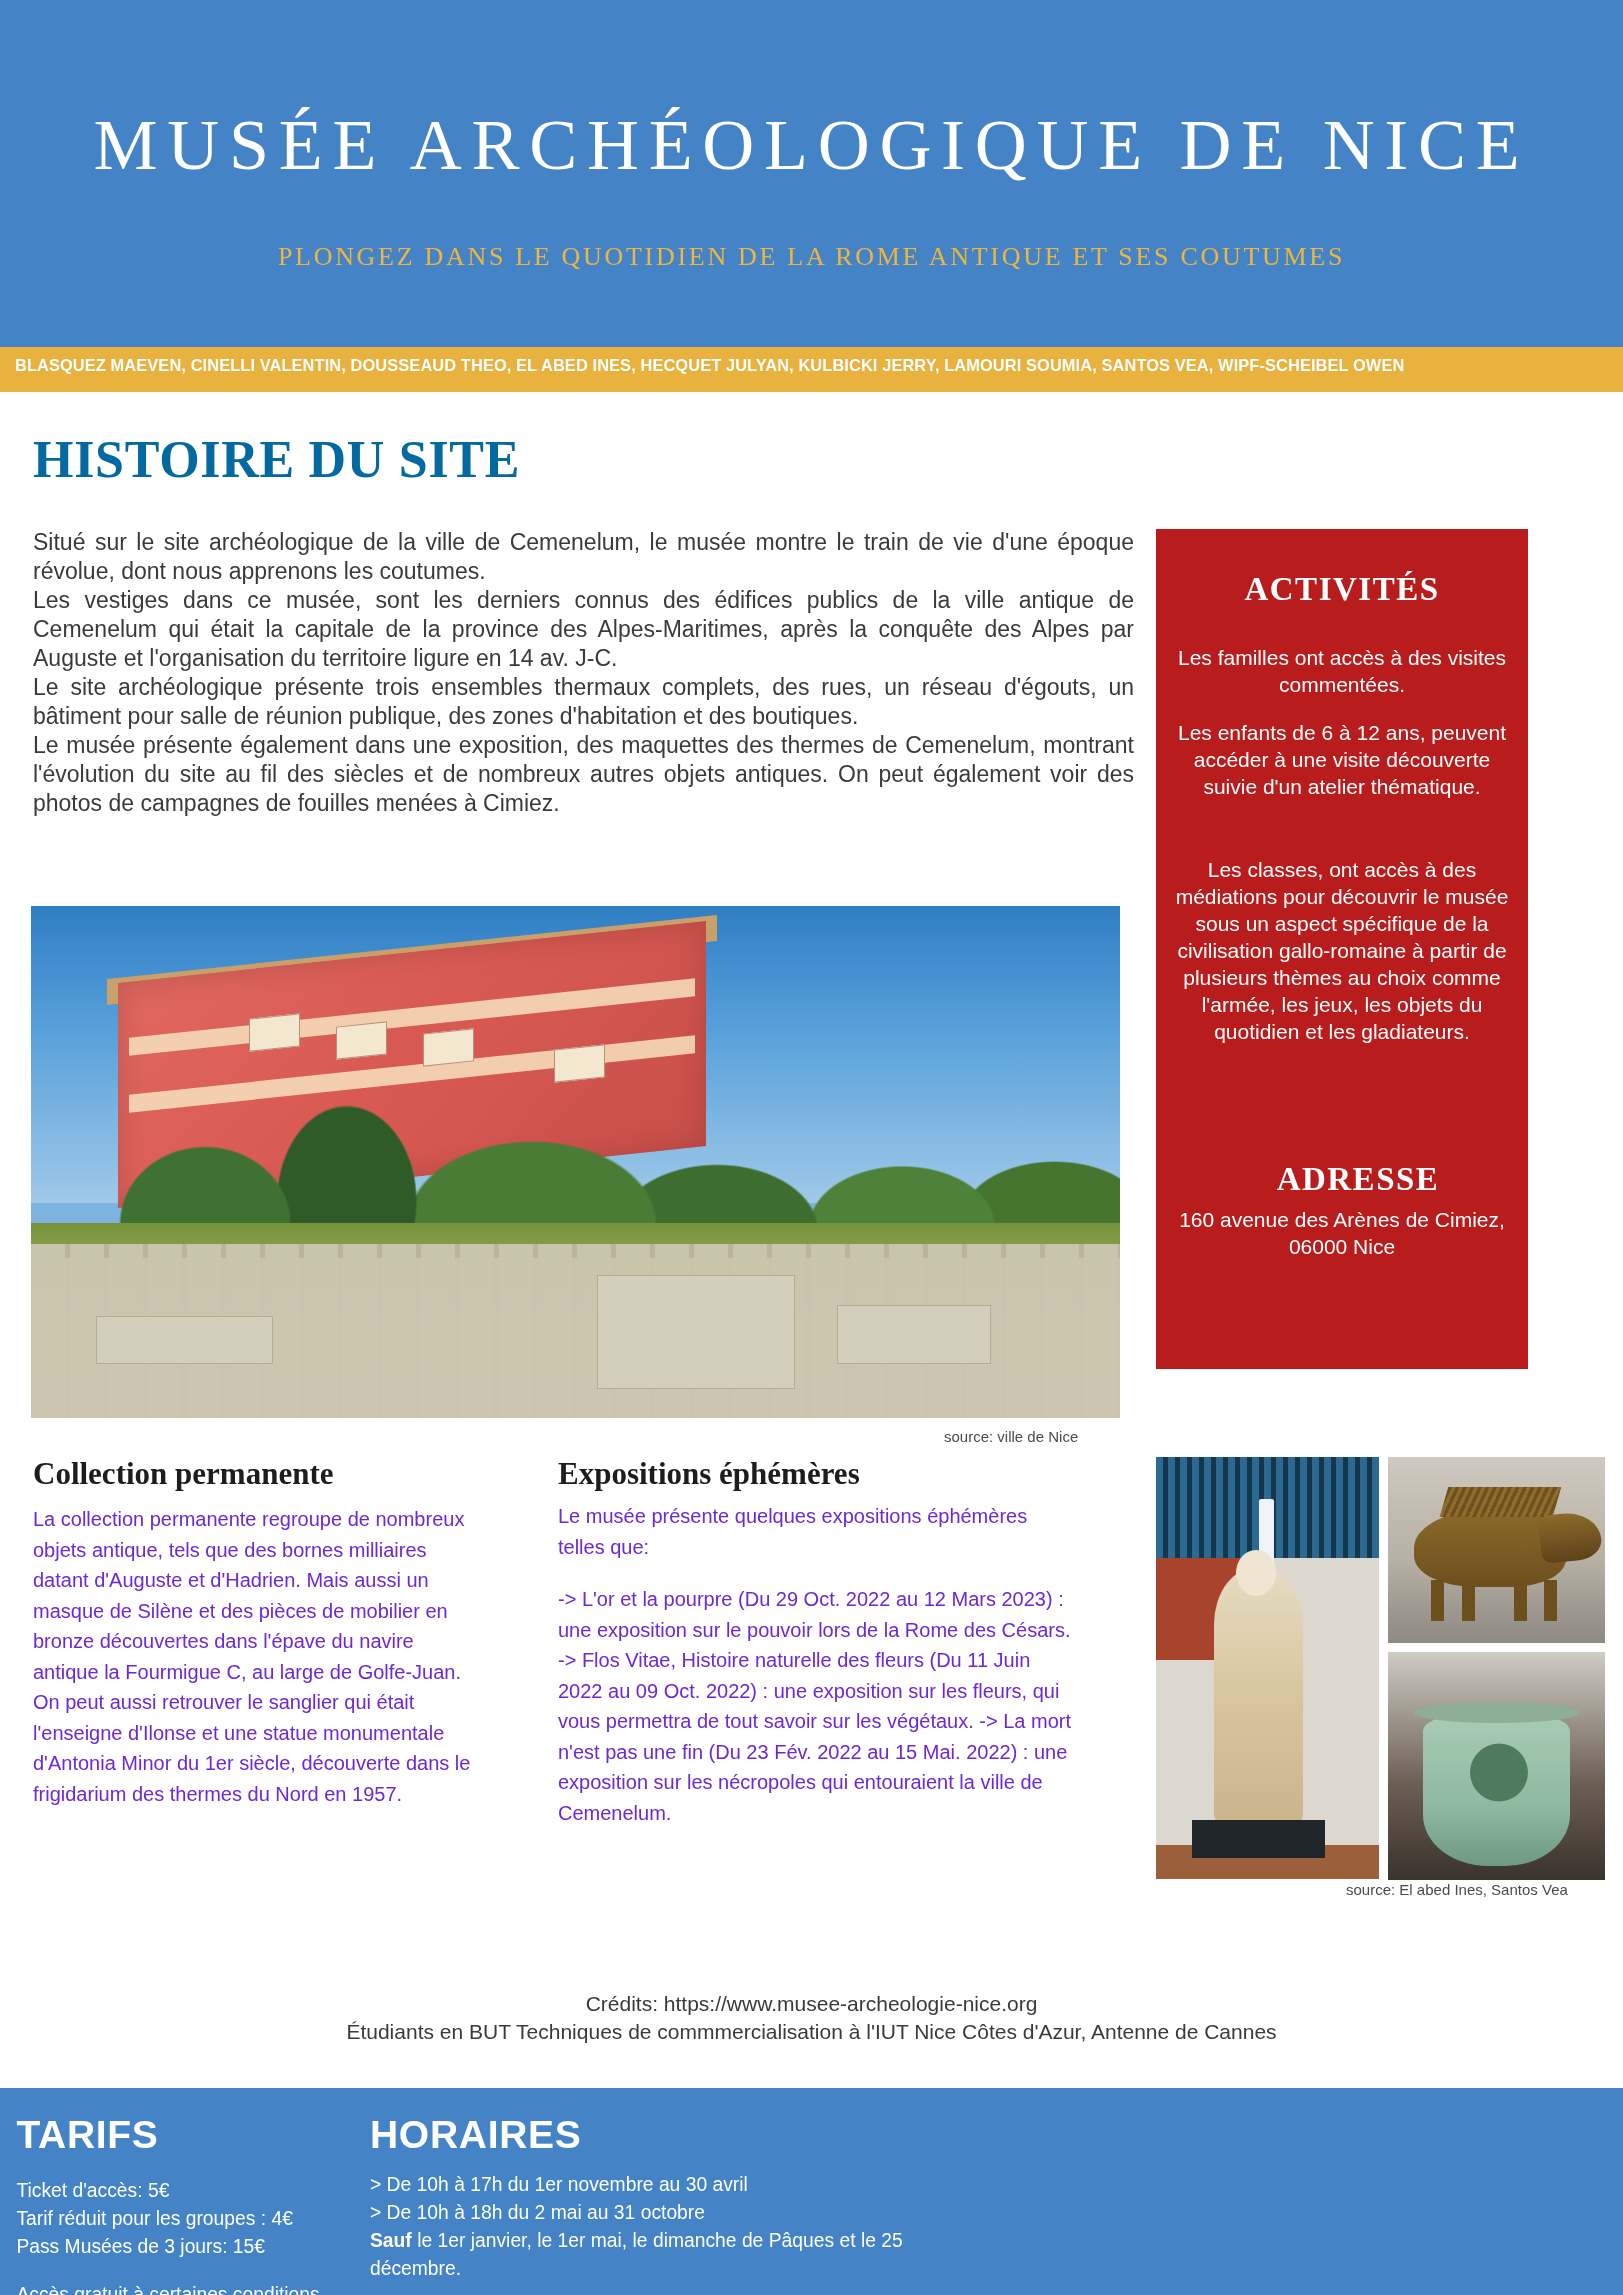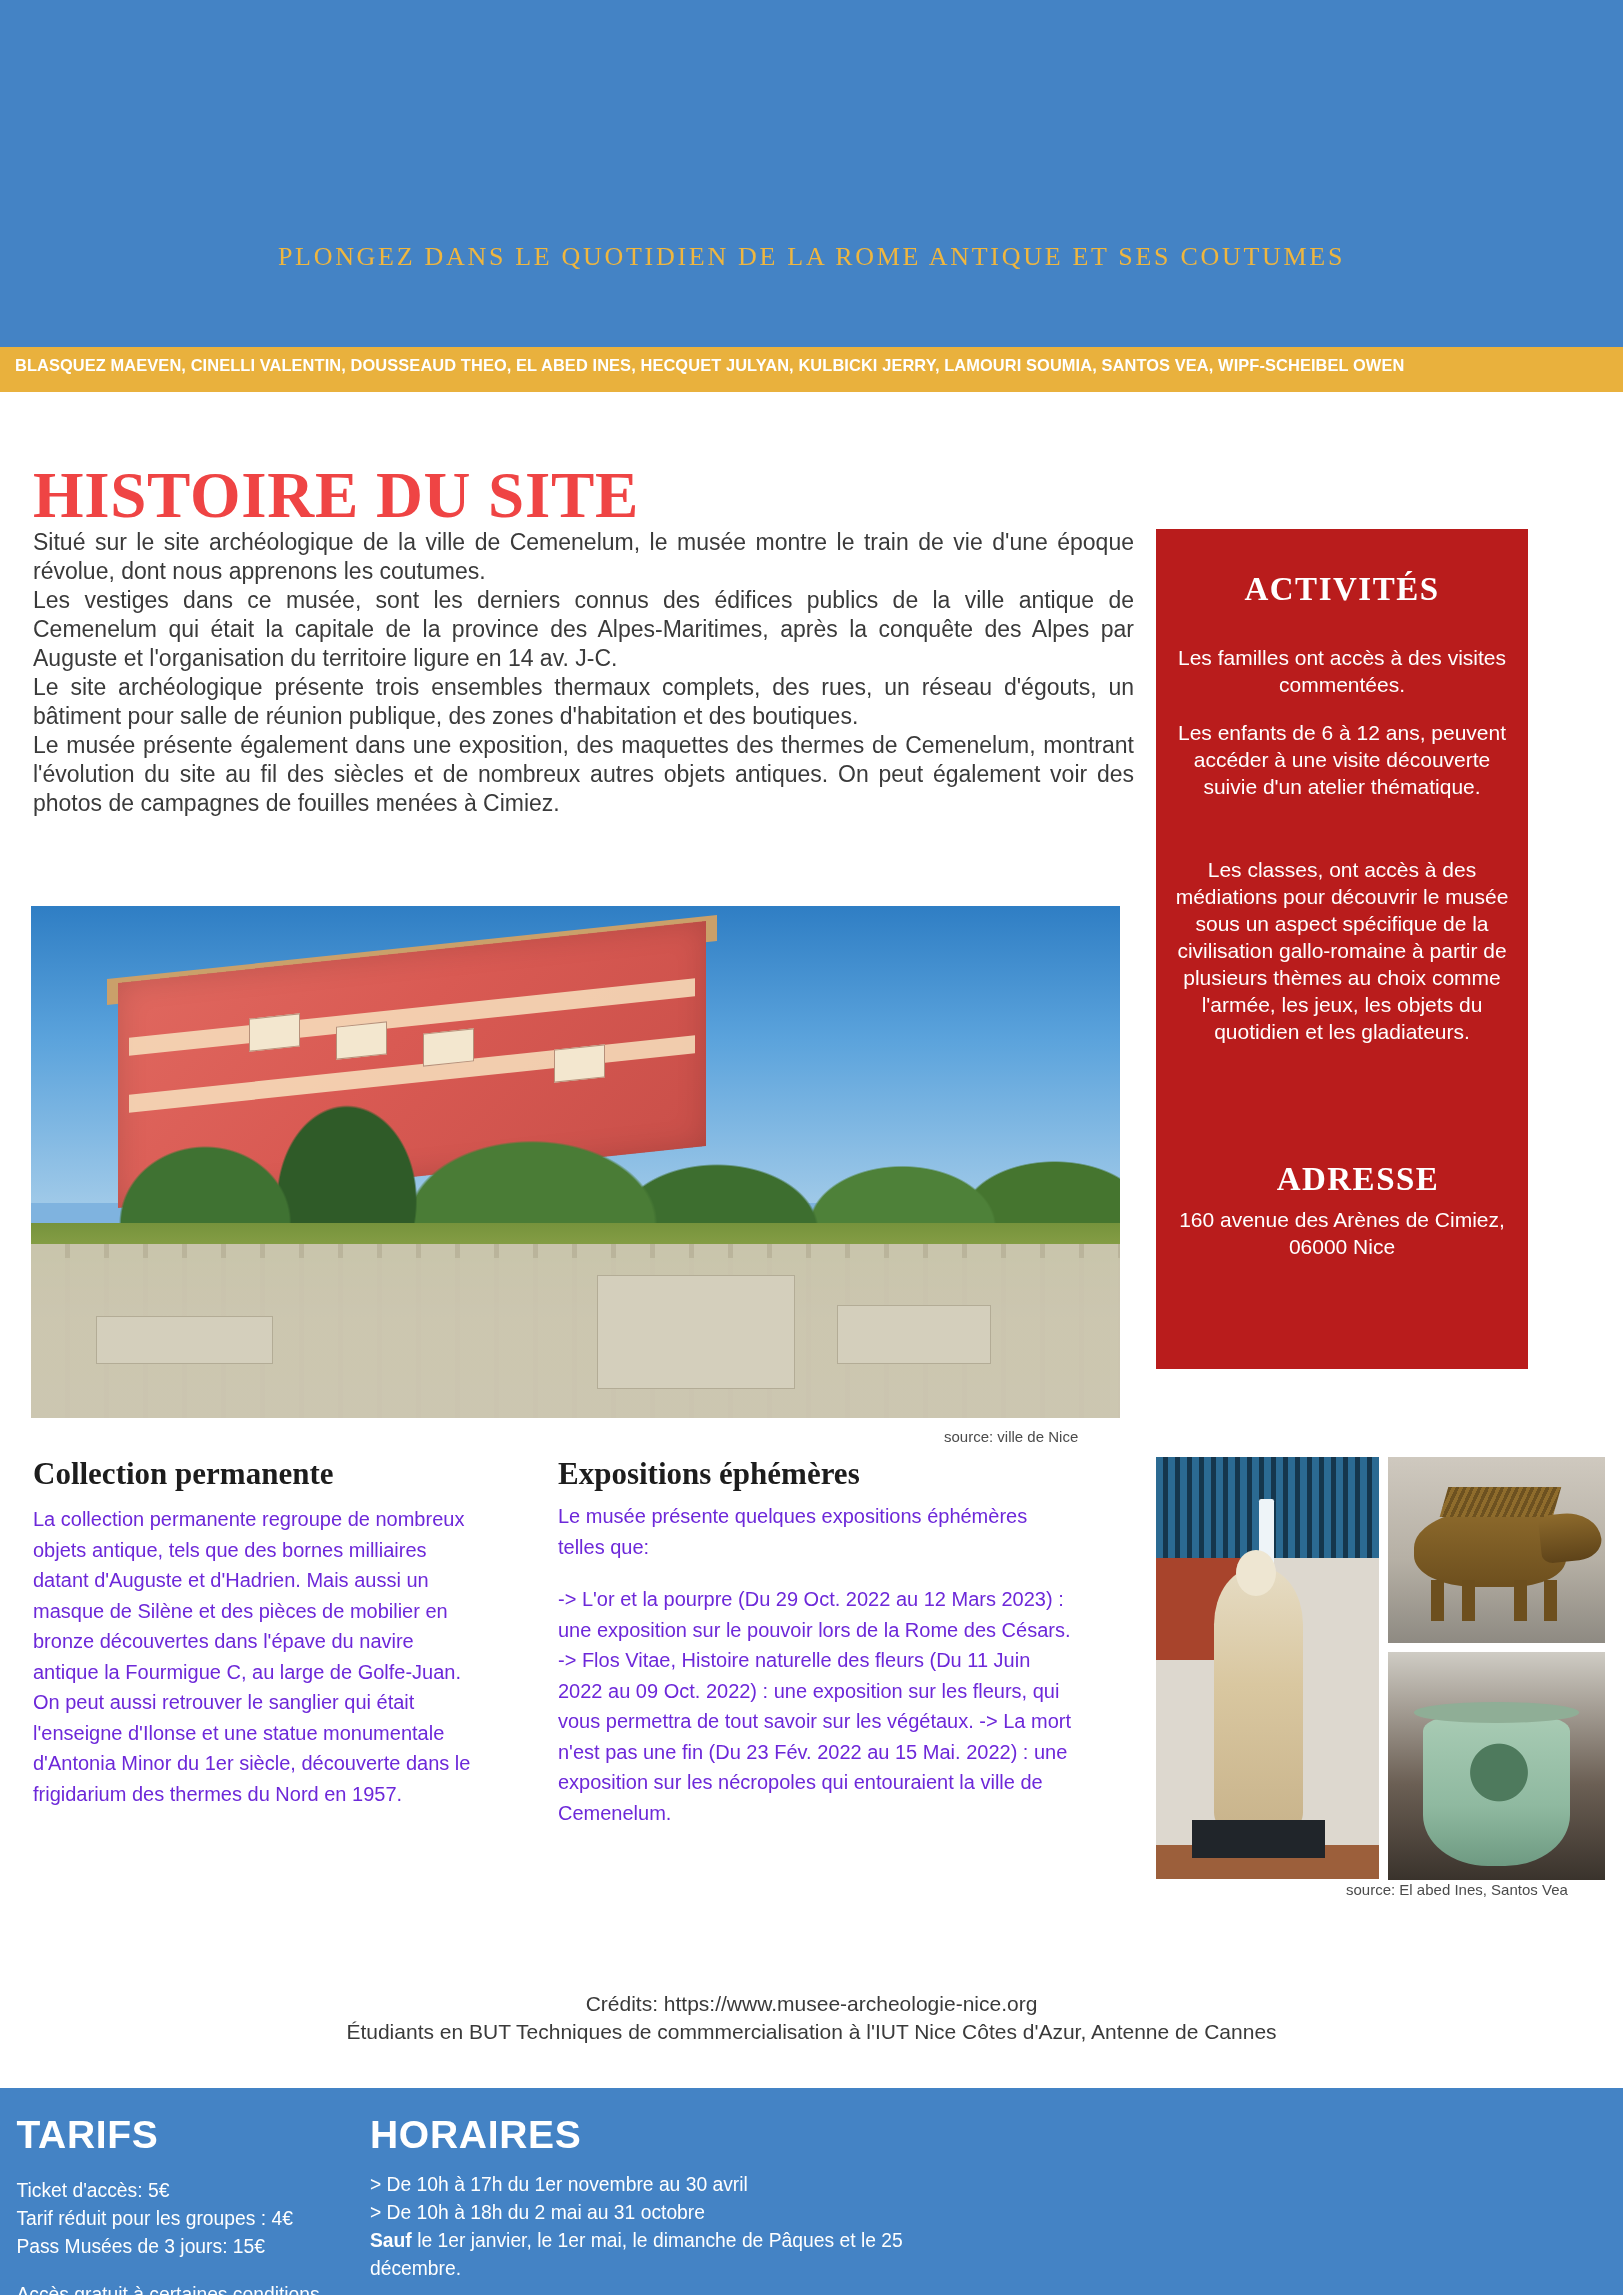--- a/index.html
+++ b/index.html
@@ -46,26 +46,25 @@
     color:#ffffff;
     font-size:16.4px;
     font-weight:bold;
     letter-spacing:0.1px;
     white-space:nowrap;
   }
 
   
   .section-title{
     position:absolute;left:33px;top:430px;
-    color:#ef4444;
-    font-family:"Liberation Serif", serif;
-    font-size:65px;
+    color:#0369a1;
+    font-family:"Liberation Serif", serif;
+    font-size:52px;
     font-weight:700;
     letter-spacing:0.7px;
-    margin-top:28px;
   }
 
   
   .intro{
     position:absolute;left:33px;top:528px;width:1101px;
     color:#3a3a3a;
     font-size:23px;
     line-height:29px;
     text-align:justify;
   }
@@ -229,20 +228,21 @@
   #tarifs-b2{left:16.4px;top:193px;width:342px;}
   #horaires-b{left:370px;top:83px;width:610px;}
   .f-body b{font-weight:bold;}
 </style>
 </head>
 <body>
 
 <div class="page">
 
   <div class="header">
+    <div class="header-title">MUSÉE ARCHÉOLOGIQUE DE NICE</div>
     <div class="header-sub">PLONGEZ DANS LE QUOTIDIEN DE LA ROME ANTIQUE ET SES COUTUMES</div>
   </div>
   <div class="authors-bar">
     <div class="authors-text">BLASQUEZ MAEVEN, CINELLI VALENTIN, DOUSSEAUD THEO, EL ABED INES, HECQUET JULYAN, KULBICKI JERRY, LAMOURI SOUMIA, SANTOS VEA, WIPF-SCHEIBEL OWEN</div>
   </div>
 
   <div class="section-title">HISTOIRE DU SITE</div>
 
   <div class="intro">
     <p>Situé sur le site archéologique de la ville de Cemenelum, le musée montre le train de vie d'une époque révolue, dont nous apprenons les coutumes.</p>

